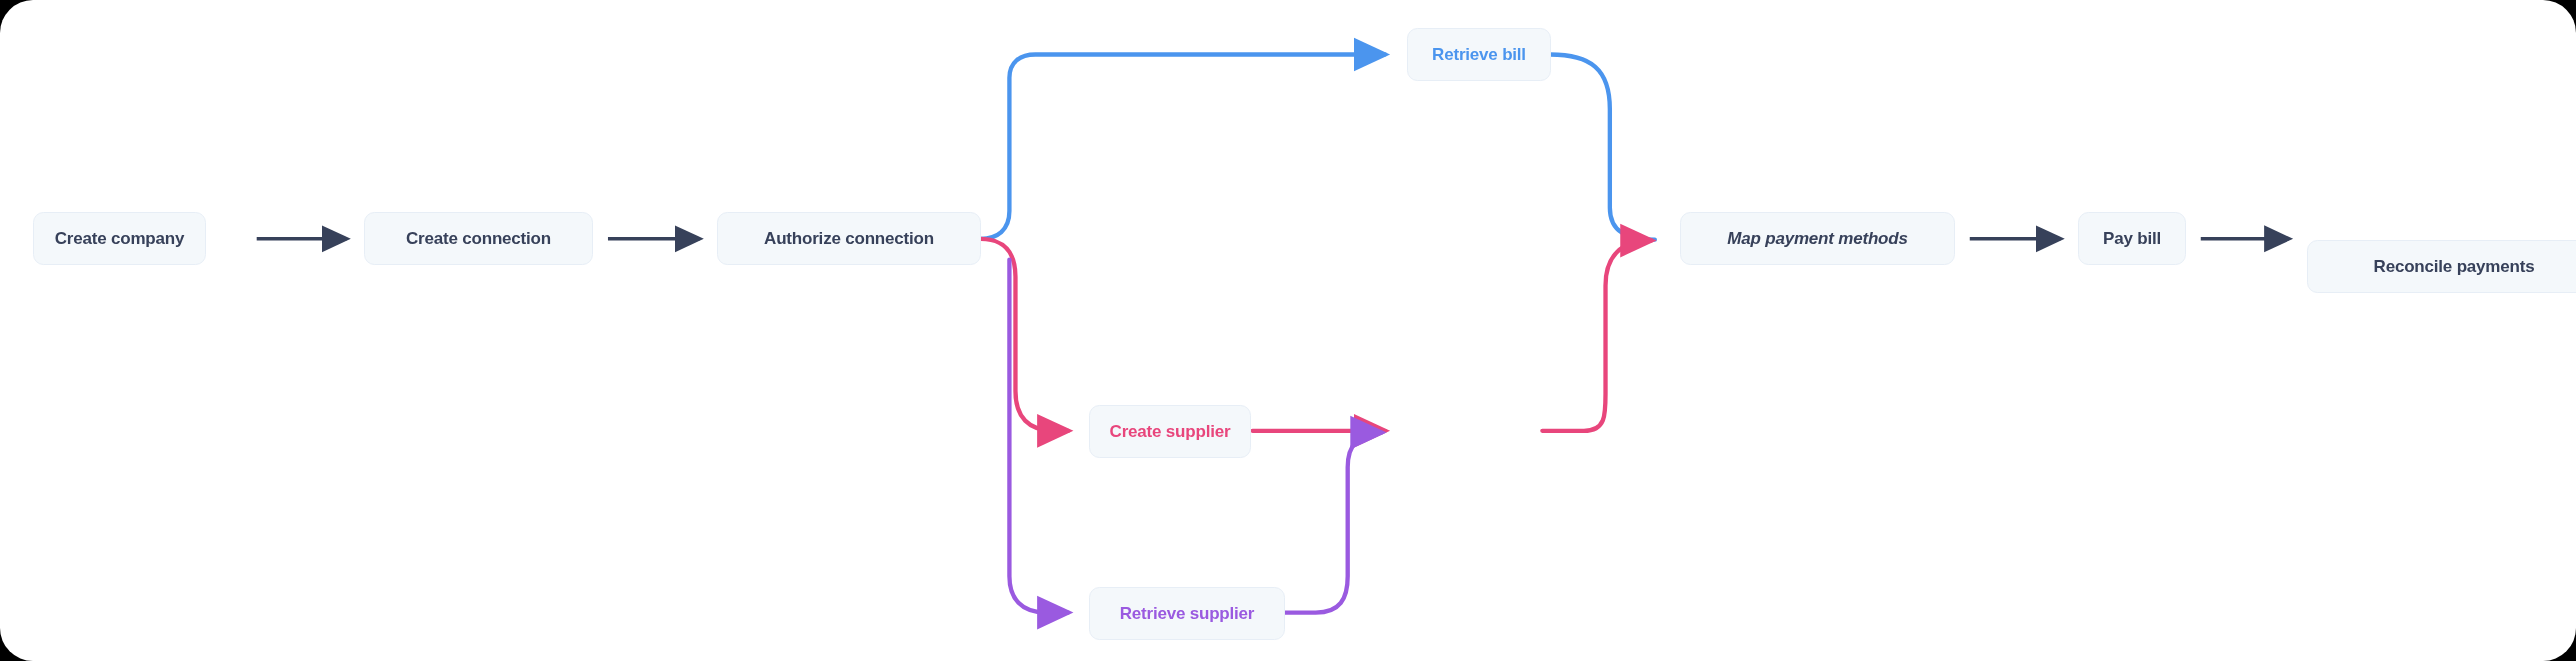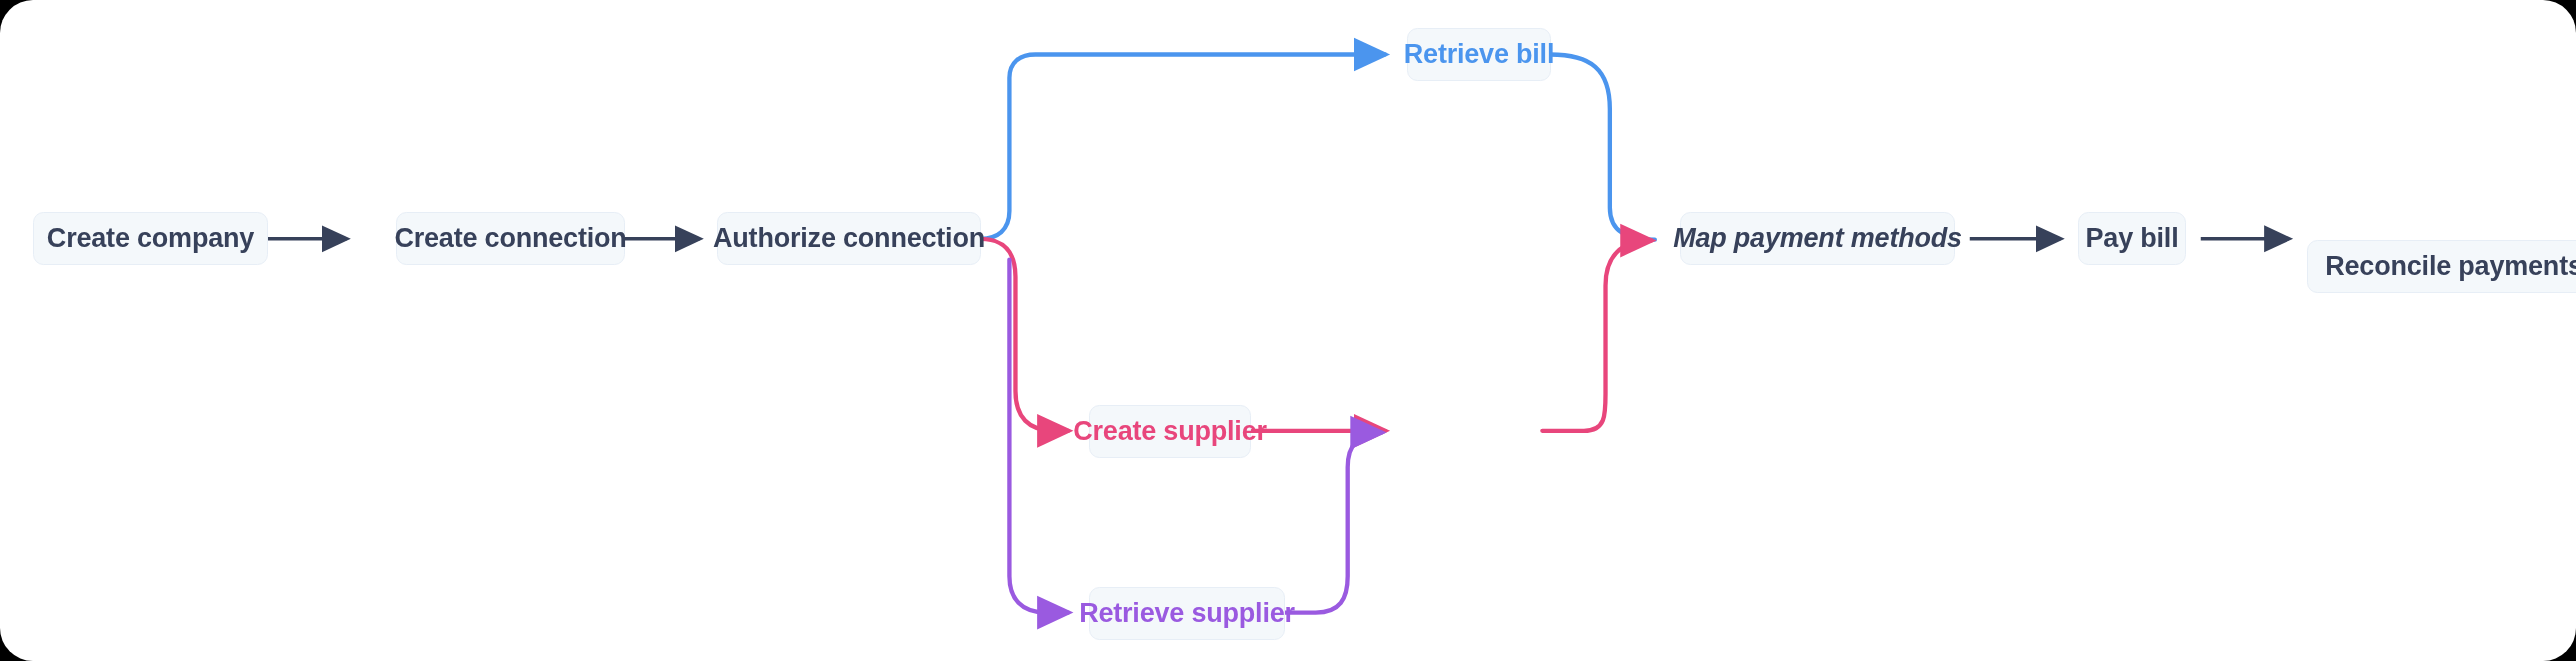--- a/index.html
+++ b/index.html
@@ -31,21 +31,21 @@
     position: absolute;
     box-sizing: border-box;
     display: flex;
     align-items: center;
     justify-content: center;
     height: 53px;
     padding: 0 17.3px;
     background: #f4f8fb;
     border: 0.9px solid #e7eef6;
     border-radius: 10.4px;
-    font-size: 27px;
+    font-size: 17px;
     font-weight: 700;
     letter-spacing: -0.2px;
     white-space: nowrap;
     color: #37415a;
   }
   .node.blue   { color: #4b95ee; }
   .node.pink   { color: #e8467c; }
   .node.purple { color: #9a5ae0; }
 </style>
 </head>
@@ -85,25 +85,25 @@
 
     <path d="M 1166,300 L 1166,666 C 1166,692 1180,708 1208,708 L 1234,708" fill="none" stroke="#9a5ae0" stroke-width="5" stroke-linecap="round" marker-end="url(#ah-purple)"></path>
 
     <path d="M 1468,708 L 1520,708 C 1548,708 1557,692 1557,666 L 1557,540 C 1557,514 1570,500 1596,500" fill="none" stroke="#9a5ae0" stroke-width="5" stroke-linecap="round" marker-end="url(#ah-purple)"></path>
 
     <path d="M 2276,276 L 2381,276" fill="none" stroke="#37415a" stroke-width="4" marker-end="url(#ah-dark)"></path>
 
     <path d="M 2543,276 L 2645,276" fill="none" stroke="#37415a" stroke-width="4" marker-end="url(#ah-dark)"></path>
   </svg>
 
-  <div class="node" style="left:33px; top:212px; width:235px;">
+  <div class="node" style="left:33px; top:212px; width:173px;">
     <span>Create company</span>
   </div>
 
-  <div class="node" style="left:364px; top:212px; width:229px;margin-left:32px;">
+  <div class="node" style="left:364px; top:212px; width:229px;">
     <span>Create connection</span>
   </div>
 
   <div class="node" style="left:717px; top:212px; width:264px;justify-content:center;">
     <span>Authorize connection</span>
   </div>
 
   <div class="node blue" style="left:1407px; top:28px; width:144px;">
     <span>Retrieve bill</span>
   </div>

